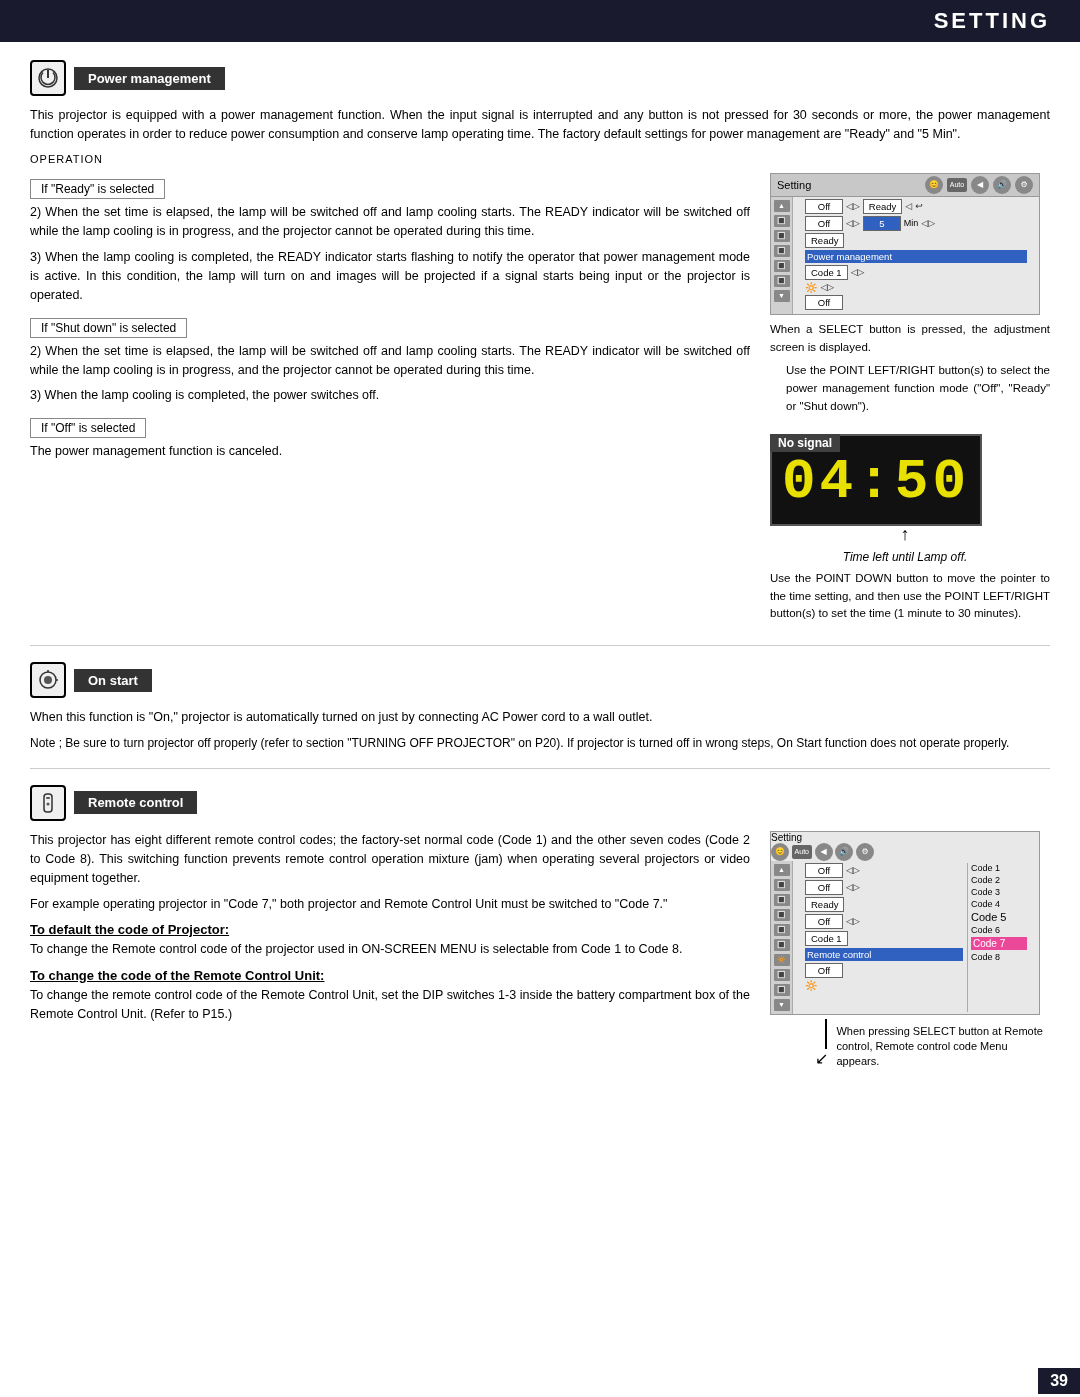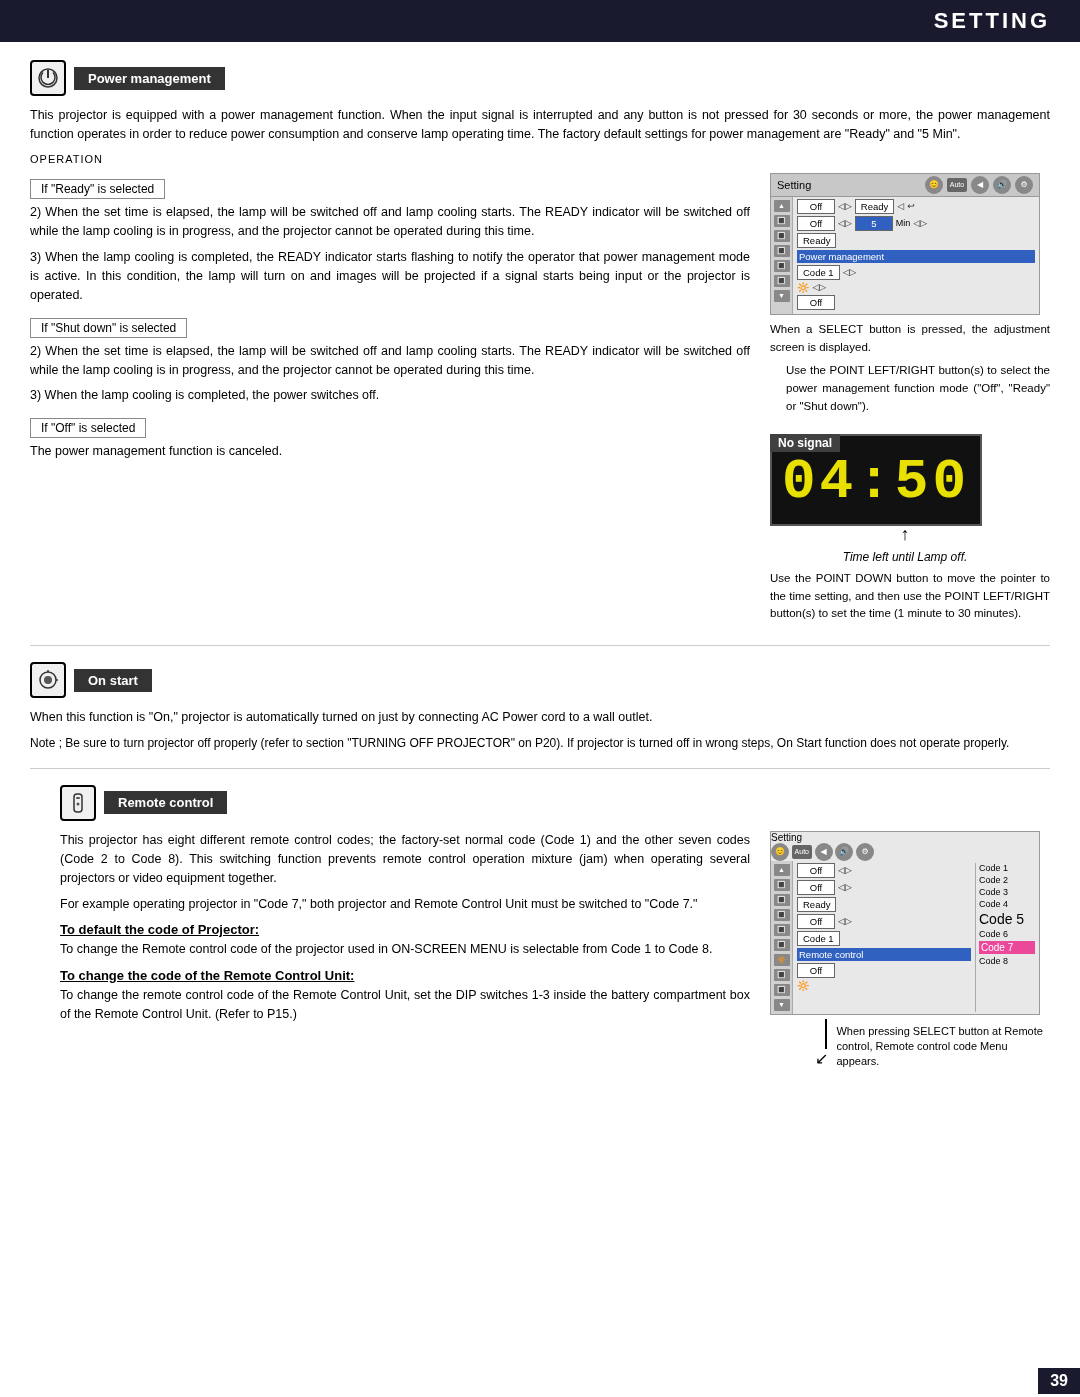--- a/index.html
+++ b/index.html
@@ -158,21 +158,21 @@
       background: #888;
       border-radius: 1px;
       font-size: 7px;
       color: #fff;
       display: flex;
       align-items: center;
       justify-content: center;
     }
     .ui-main-panel {
       flex: 1;
-      padding: 2px 4px;
+      padding: 2px 12px;
     }
     .ui-row {
       display: flex;
       align-items: center;
       margin-bottom: 2px;
       gap: 3px;
     }
     .ui-value-box {
       border: 1px solid #666;
       padding: 1px 5px;
@@ -238,21 +238,20 @@
     }
 
     
     .on-start-section {
       margin-top: 0;
     }
 
     
     .remote-section {
       margin-top: 10px;
-      margin-left: 30px;
     }
 
     .underline-heading {
       font-size: 13px;
       font-weight: bold;
       text-decoration: underline;
       margin: 8px 0 3px 0;
     }
 
     
@@ -519,21 +518,21 @@
                 </div>
                 <div class="ui-row">
                   <span style="font-size:10px;">🔆</span>
                 </div>
               </div>
               <div style="width:60px; border-left:1px solid #aaa; padding-left:3px;">
                 <div style="font-size:9px; margin-bottom:2px;">Code 1</div>
                 <div style="font-size:9px; margin-bottom:2px;">Code 2</div>
                 <div style="font-size:9px; margin-bottom:2px;">Code 3</div>
                 <div style="font-size:9px; margin-bottom:2px;">Code 4</div>
-                <div style="font-size:14px; margin-bottom:2px;">Code 5</div>
+                <div style="font-size:11px; margin-bottom:2px;">Code 5</div>
                 <div style="font-size:9px; margin-bottom:2px;">Code 6</div>
                 <div style="font-size:10px; margin-bottom:2px; background:#ec4899; color:#fff; padding:1px 2px;">Code 7</div>
                 <div style="font-size:9px; margin-bottom:2px;">Code 8</div>
               </div>
             </div>
           </div>
         </div>
 
         <div style="display:flex; align-items:flex-start; margin-top:4px;">
           <div style="margin-left:40px; margin-right:8px;">

